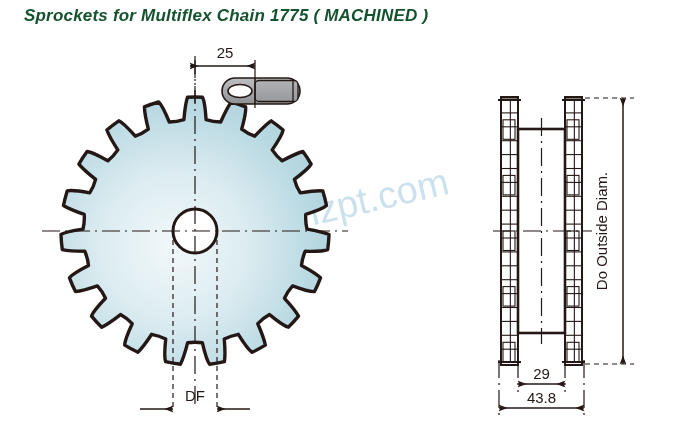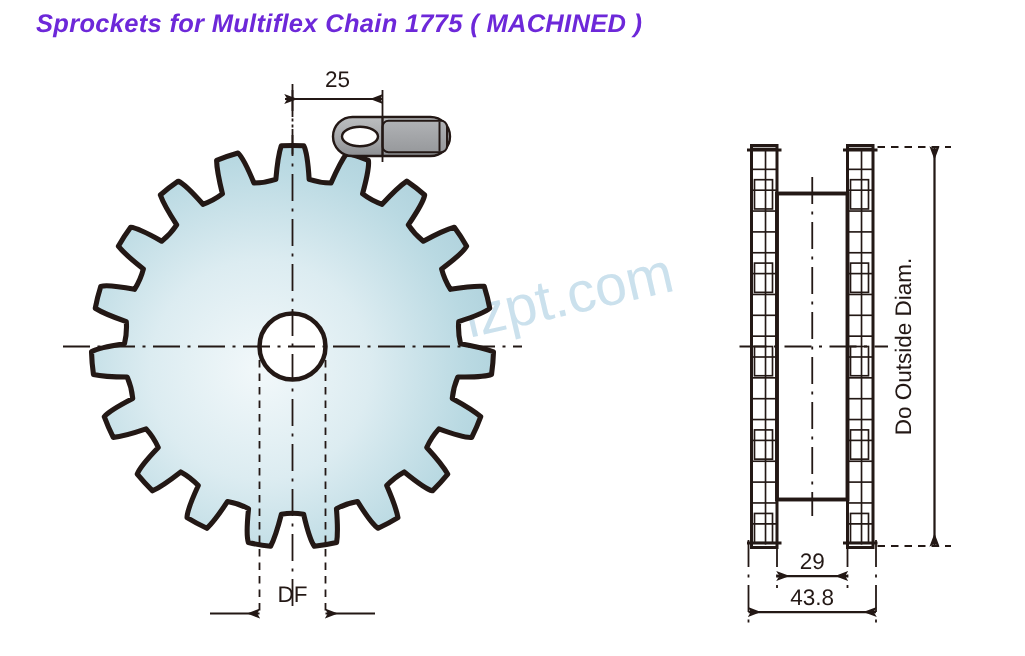--- a/index.html
+++ b/index.html
@@ -1,20 +1,20 @@
 <!DOCTYPE html>
 <html><head>
 <meta charset="utf-8">
 <style>
   html,body{margin:0;padding:0;background:#ffffff;}
   body{width:683px;height:437px;position:relative;overflow:hidden;
        font-family:"Liberation Sans", sans-serif;color:#231815;}
   #stage{position:absolute;left:0;top:0;width:683px;height:437px;background:#fff;}
   #title{position:absolute;left:24px;top:6px;font-size:17px;font-weight:bold;
-         font-style:italic;letter-spacing:.2px;color:#6d28d9;white-space:nowrap;}
+         font-style:italic;letter-spacing:.2px;color:#14532d;white-space:nowrap;}
   svg{position:absolute;left:0;top:0;width:683px;height:437px;}
   .dimtxt2{font-family:"Liberation Sans", sans-serif;font-size:15px;fill:#231815;}
   .wm{font-family:"Liberation Sans", sans-serif;font-size:38px;fill:#c3dcea;
       opacity:.85;font-weight:400;}
 </style>
 </head>
 <body>
 
 <div id="stage">
 

